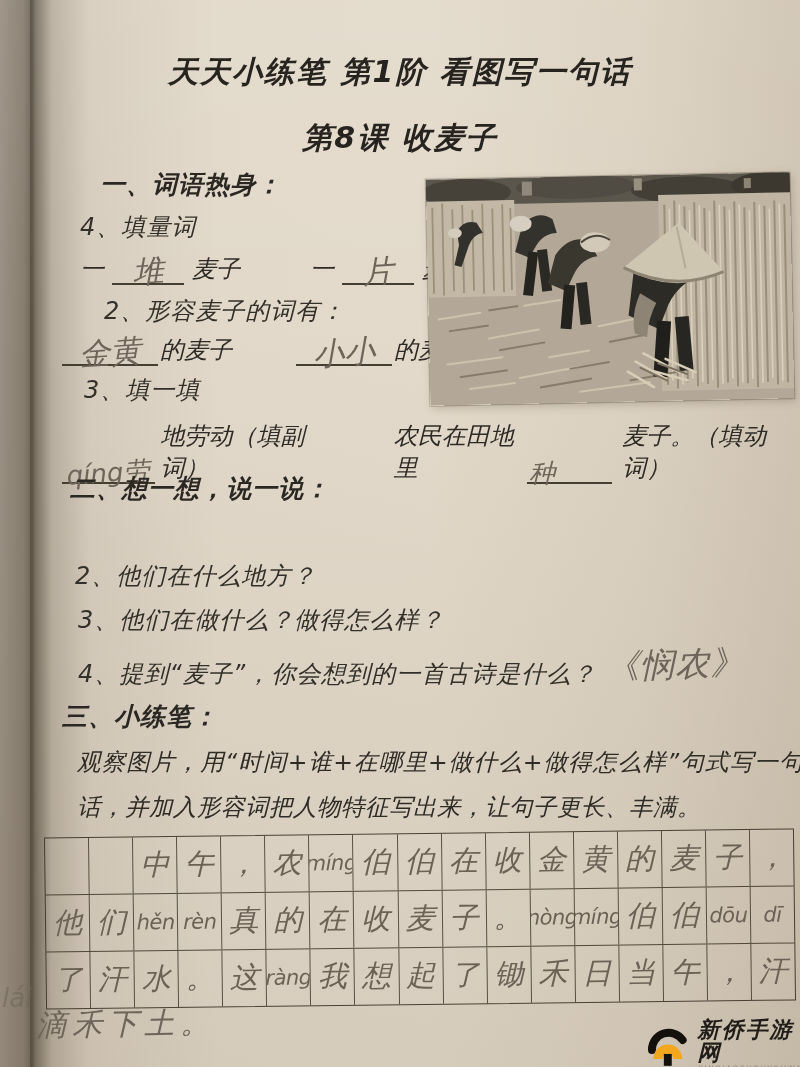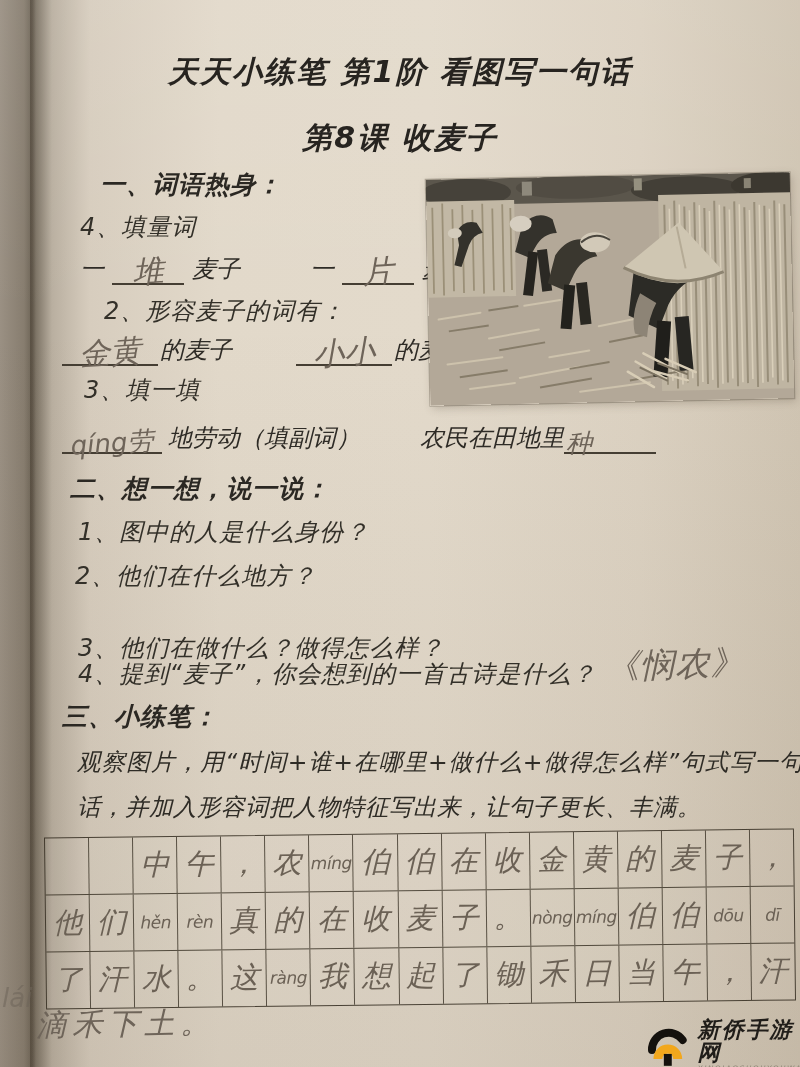--- a/index.html
+++ b/index.html
@@ -29,21 +29,21 @@
   .answer-big{font-size:34px;transform:rotate(-2deg);display:inline-block;}
   .para{font-size:23.5px;line-height:45px;color:#2f2c26;text-align:justify;letter-spacing:.5px;}
   
   .grid{border:1.8px solid rgba(58,50,38,.9);transform:rotate(-.7deg);background:rgba(255,255,255,.04);}
   .grid-row{display:flex;border-bottom:1.8px solid rgba(58,50,38,.85);}
   .grid-row:last-child{border-bottom:none;}
   .grid-cell{flex:1;height:56px;border-right:1.6px solid rgba(58,50,38,.8);
     display:flex;align-items:center;justify-content:center;
     font-size:29px;color:#6b6155;overflow:hidden;}
   .grid-cell:last-child{border-right:none;}
-  .grid-cell.pinyin{font-size:17px;letter-spacing:-.5px;}
+  .grid-cell.pinyin{font-size:21px;letter-spacing:-.5px;}
   .scribble{font-size:26px;color:rgba(110,100,89,.55);}
   .overflow-hand{font-size:30px;letter-spacing:6px;transform:rotate(-1deg);}
   
   .photo{box-shadow:0 0 0 1px rgba(90,80,66,.35), 2px 3px 8px rgba(80,66,50,.25);
     transform:rotate(-1.2deg);}
   
   .watermark{display:flex;align-items:center;gap:8px;}
   .wm-text-main{font-size:22px;font-weight:bold;color:#201d19;letter-spacing:2px;line-height:1.05;}
   .wm-text-sub{font-size:7.5px;color:#8f8576;letter-spacing:1.4px;}
 </style>
@@ -92,26 +92,26 @@
   <div class="abs fill-row" style="top:420px;left:62px;">
     <span class="blank" style="width:100px;margin-right:6px;">
       <span class="hand small">qíng劳</span>
     </span>
     <span class="printed">地劳动（填副词）</span>
     <span style="width:60px;"></span>
     <span class="printed">农民在田地里</span>
     <span class="blank" style="width:92px;margin-right:10px;">
       <span class="hand small left">种</span>
     </span>
+    <span class="printed">麦子。（填动词）</span>
   </div>
 
   <div class="abs heading" style="top:472px;left:70px;">二、想一想，说一说：</div>
-  <div class="abs item" style="top:516px;left:78px;">1、图中的人是什么身份？</div>
   <div class="abs item" style="top:560px;left:75px;">2、他们在什么地方？</div>
-  <div class="abs item" style="top:604px;left:78px;margin-top:28px;">3、他们在做什么？做得怎么样？</div>
+  <div class="abs item" style="top:604px;left:78px;">3、他们在做什么？做得怎么样？</div>
   <div class="abs item" style="top:648px;left:78px;">
     <span>4、提到“麦子”，你会想到的一首古诗是什么？</span>
     <span class="hand answer-big" style="position:relative;top:-6px;">《悯农》</span>
   </div>
 
   <div class="abs heading" style="top:700px;left:62px;">三、小练笔：</div>
   <div class="abs para" style="top:740px;left:58px;width:726px;margin-left:19px;">观察图片，用“时间+谁+在哪里+做什么+做得怎么样”句式写一句话，并加入形容词把人物特征写出来，让句子更长、丰满。</div>
 
   <div class="abs grid" style="top:833px;left:45px;width:748px;">
       <div class="grid-row">

